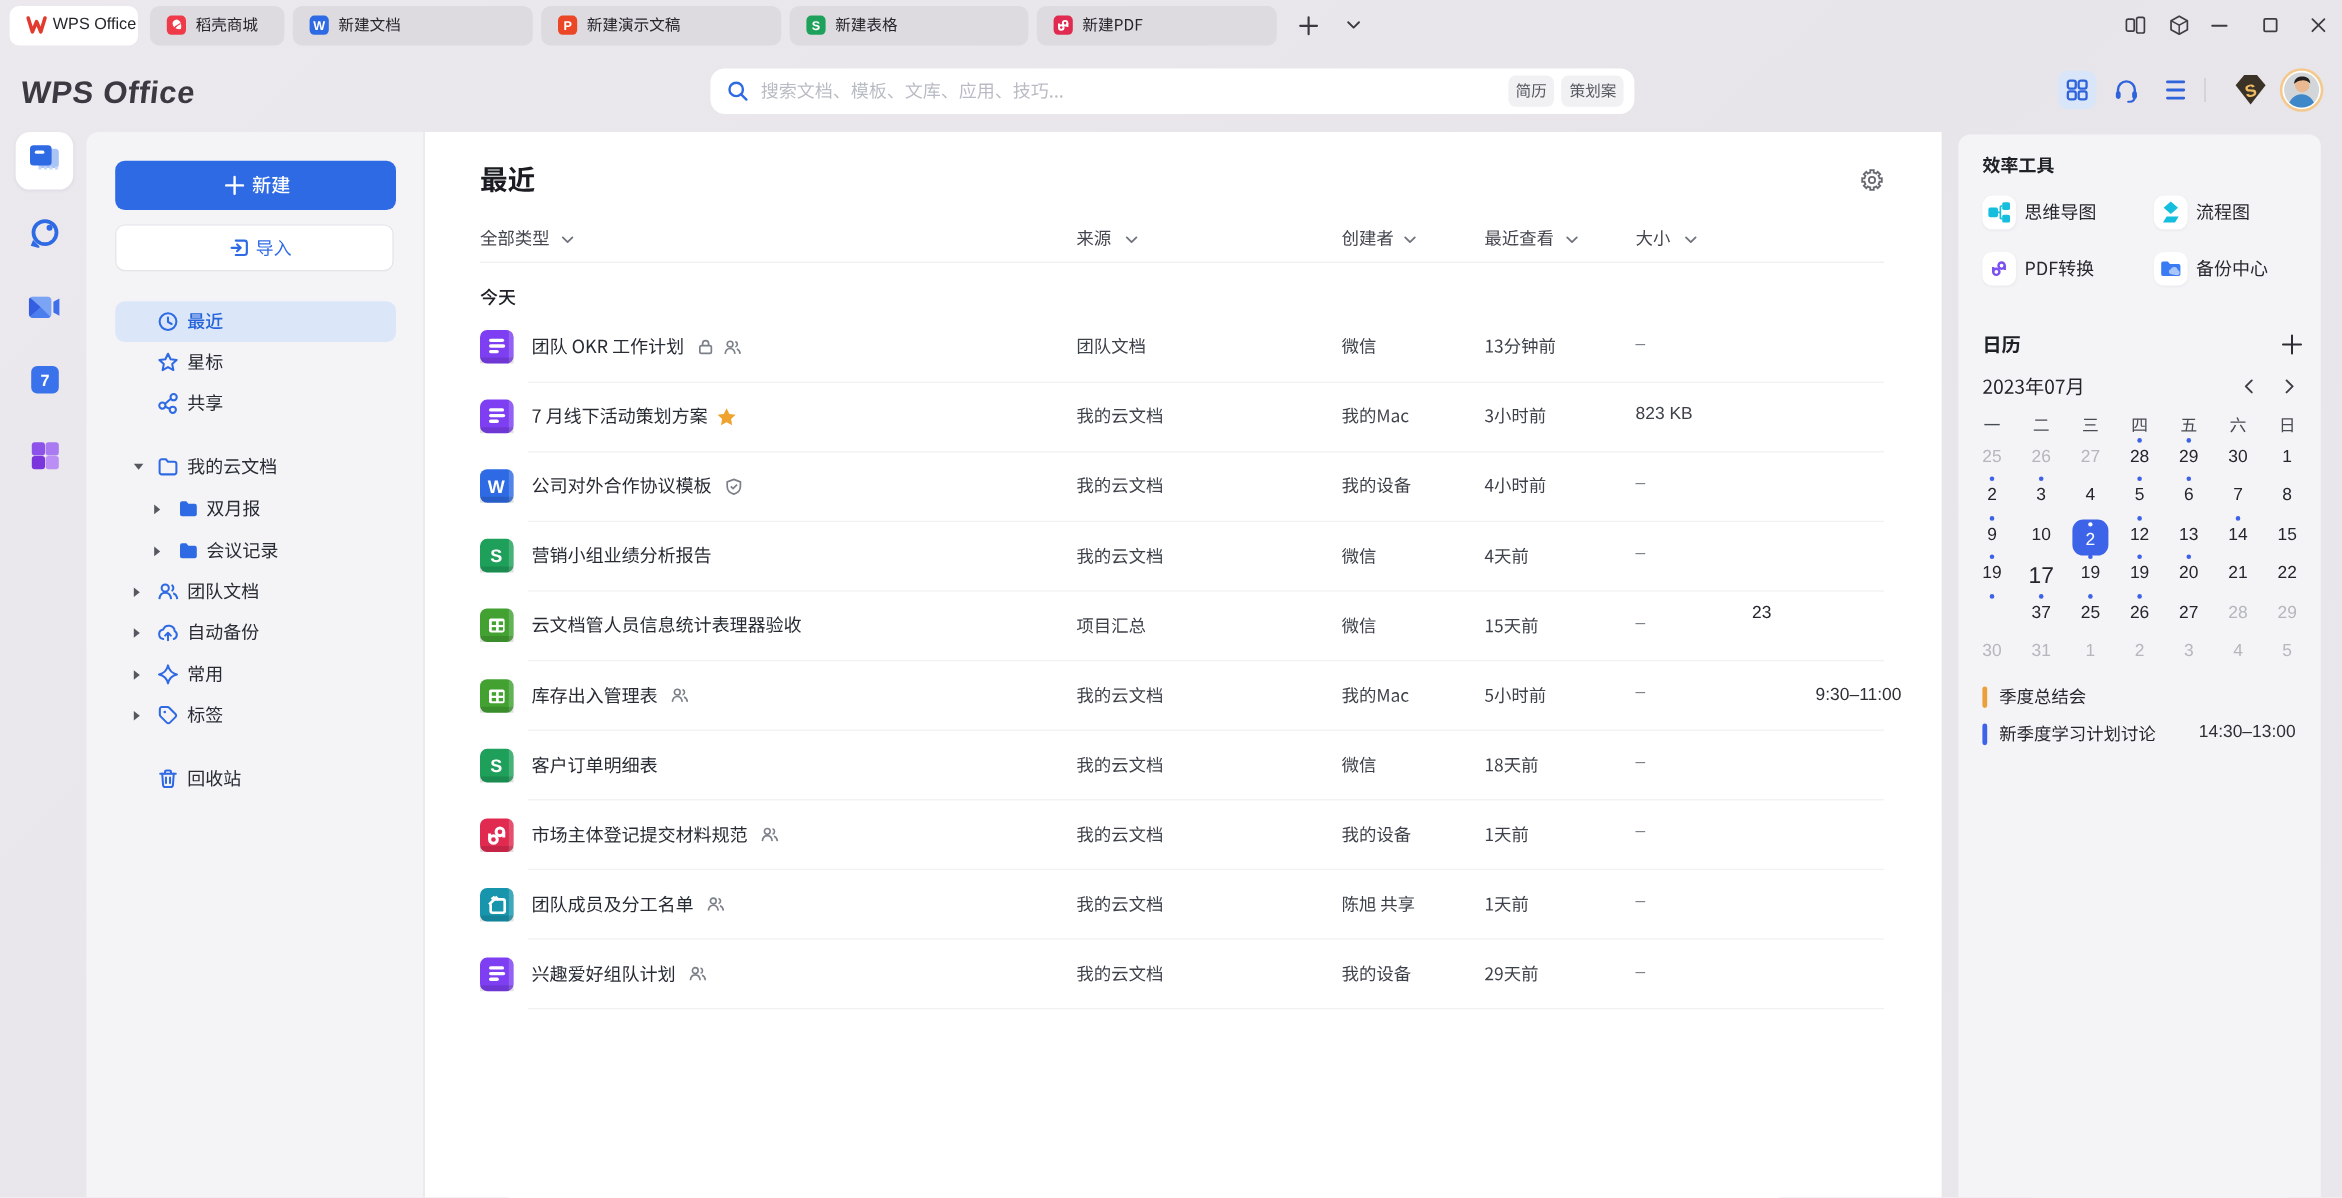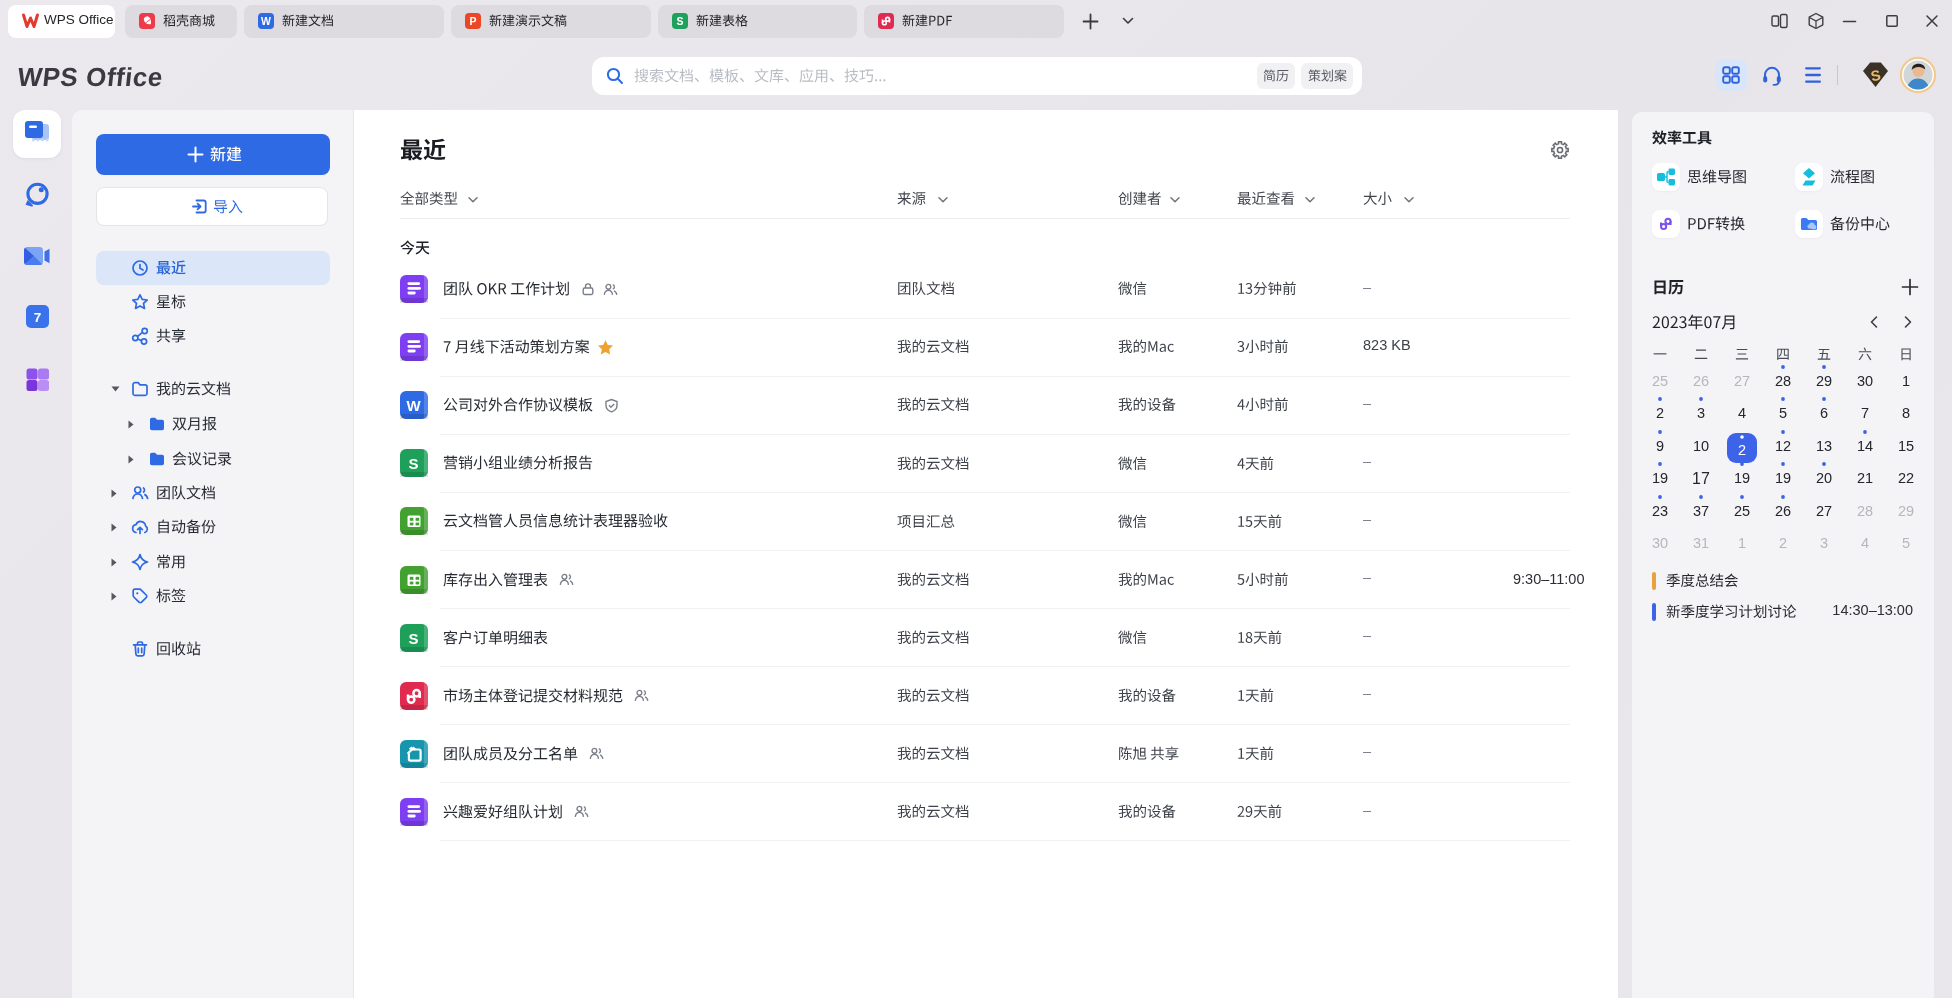--- a/index.html
+++ b/index.html
@@ -1377,36 +1377,36 @@
 <div class="lt" style="left:1624.0px;top:437.6px;width:400px;text-align:center;font-size:14.5px;color:#23262c;font-weight:400;letter-spacing:0px;font-family:'Liberation Sans', sans-serif">13</div>
 <div class="lt" style="left:1665.0px;top:437.6px;width:400px;text-align:center;font-size:14.5px;color:#23262c;font-weight:400;letter-spacing:0px;font-family:'Liberation Sans', sans-serif">14</div>
 <svg class="i" style="left:1863.0px;top:429.5px" width="4" height="4" viewBox="0 0 4 4">
     <circle cx="2" cy="2" r="1.9" fill="#3b62e8"></circle>
   </svg>
 <div class="lt" style="left:1706.0px;top:437.6px;width:400px;text-align:center;font-size:14.5px;color:#23262c;font-weight:400;letter-spacing:0px;font-family:'Liberation Sans', sans-serif">15</div>
 <div class="lt" style="left:1460.0px;top:470.1px;width:400px;text-align:center;font-size:14.5px;color:#23262c;font-weight:400;letter-spacing:0px;font-family:'Liberation Sans', sans-serif">19</div>
 <svg class="i" style="left:1658.0px;top:462.0px" width="4" height="4" viewBox="0 0 4 4">
     <circle cx="2" cy="2" r="1.9" fill="#3b62e8"></circle>
   </svg>
-<div class="lt" style="left:1501.0px;top:470.1px;width:400px;text-align:center;font-size:16px;color:#23262c;font-weight:400;letter-spacing:0px;font-family:'Liberation Sans', sans-serif">17</div>
+<div class="lt" style="left:1501.0px;top:470.1px;width:400px;text-align:center;font-size:19px;color:#23262c;font-weight:400;letter-spacing:0px;font-family:'Liberation Sans', sans-serif">17</div>
 <div class="lt" style="left:1542.0px;top:470.1px;width:400px;text-align:center;font-size:14.5px;color:#23262c;font-weight:400;letter-spacing:0px;font-family:'Liberation Sans', sans-serif">19</div>
 <svg class="i" style="left:1740.0px;top:462.0px" width="4" height="4" viewBox="0 0 4 4">
     <circle cx="2" cy="2" r="1.9" fill="#3b62e8"></circle>
   </svg>
 <div class="lt" style="left:1583.0px;top:470.1px;width:400px;text-align:center;font-size:14.5px;color:#23262c;font-weight:400;letter-spacing:0px;font-family:'Liberation Sans', sans-serif">19</div>
 <svg class="i" style="left:1781.0px;top:462.0px" width="4" height="4" viewBox="0 0 4 4">
     <circle cx="2" cy="2" r="1.9" fill="#3b62e8"></circle>
   </svg>
 <div class="lt" style="left:1624.0px;top:470.1px;width:400px;text-align:center;font-size:14.5px;color:#23262c;font-weight:400;letter-spacing:0px;font-family:'Liberation Sans', sans-serif">20</div>
 <svg class="i" style="left:1822.0px;top:462.0px" width="4" height="4" viewBox="0 0 4 4">
     <circle cx="2" cy="2" r="1.9" fill="#3b62e8"></circle>
   </svg>
 <div class="lt" style="left:1665.0px;top:470.1px;width:400px;text-align:center;font-size:14.5px;color:#23262c;font-weight:400;letter-spacing:0px;font-family:'Liberation Sans', sans-serif">21</div>
 <div class="lt" style="left:1706.0px;top:470.1px;width:400px;text-align:center;font-size:14.5px;color:#23262c;font-weight:400;letter-spacing:0px;font-family:'Liberation Sans', sans-serif">22</div>
-<div class="lt" style="left:1460.0px;top:502.6px;width:400px;text-align:center;font-size:14.5px;color:#23262c;font-weight:400;letter-spacing:0px;font-family:'Liberation Sans', sans-serif">23</div>
+<div class="lt" style="left:1460.0px;top:502.6px;width:400px;text-align:left;font-size:14.5px;color:#23262c;font-weight:400;letter-spacing:0px;font-family:'Liberation Sans', sans-serif">23</div>
 <svg class="i" style="left:1658.0px;top:494.5px" width="4" height="4" viewBox="0 0 4 4">
     <circle cx="2" cy="2" r="1.9" fill="#3b62e8"></circle>
   </svg>
 <div class="lt" style="left:1501.0px;top:502.6px;width:400px;text-align:center;font-size:14.5px;color:#23262c;font-weight:400;letter-spacing:0px;font-family:'Liberation Sans', sans-serif">37</div>
 <svg class="i" style="left:1699.0px;top:494.5px" width="4" height="4" viewBox="0 0 4 4">
     <circle cx="2" cy="2" r="1.9" fill="#3b62e8"></circle>
   </svg>
 <div class="lt" style="left:1542.0px;top:502.6px;width:400px;text-align:center;font-size:14.5px;color:#23262c;font-weight:400;letter-spacing:0px;font-family:'Liberation Sans', sans-serif">25</div>
 <svg class="i" style="left:1740.0px;top:494.5px" width="4" height="4" viewBox="0 0 4 4">
     <circle cx="2" cy="2" r="1.9" fill="#3b62e8"></circle>

